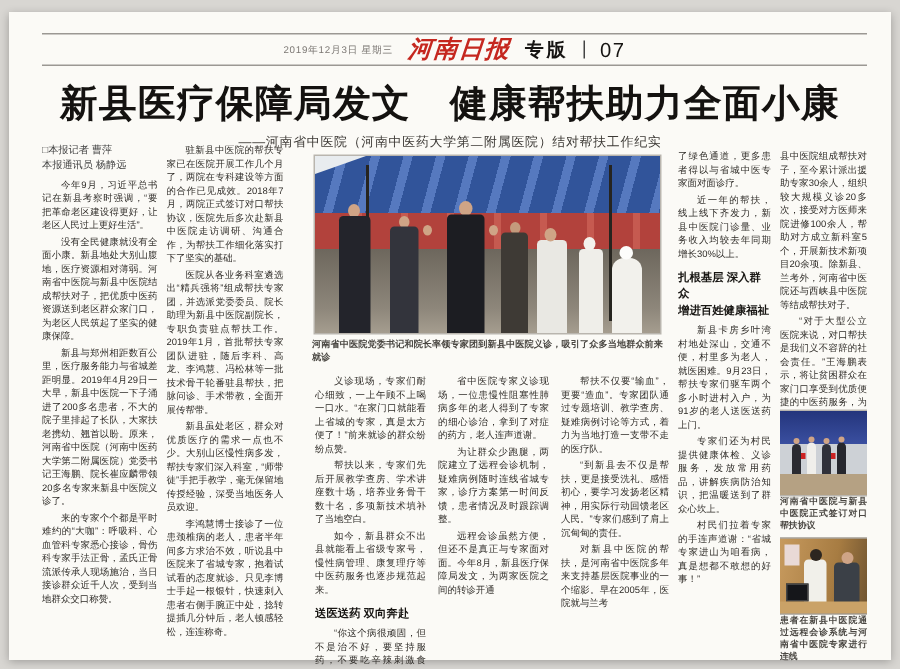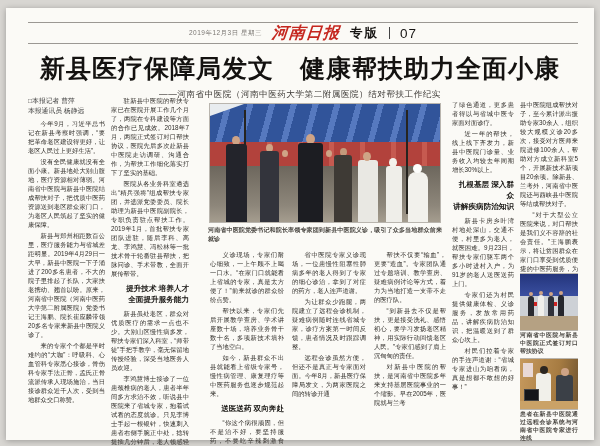--- a/index.html
+++ b/index.html
@@ -24,21 +24,21 @@
             font-size:25px;font-weight:bold;color:#141210;letter-spacing:1px;
             font-family:"Liberation Sans",sans-serif;white-space:nowrap;}
   #subheadline{position:absolute;left:40px;top:89px;width:520px;text-align:center;
             font-size:8.6px;color:#3c3935;letter-spacing:.5px;}
   
   .col{position:absolute;overflow:hidden;font-size:6.3px;line-height:1.43;
        color:#2f2c28;text-align:justify;}
   .col p{margin:0 0 2px 0;text-indent:2em;}
   .byline{font-size:6.8px;color:#444;text-indent:0 !important;margin-bottom:4px !important;}
   .byline b{display:block;font-weight:normal;}
-  .shead{font-size:7.6px;font-weight:bold;color:#171512;text-align:right;
+  .shead{font-size:7.6px;font-weight:bold;color:#171512;text-align:left;
          text-indent:0 !important;margin:5px 0 4px 0 !important;line-height:1.45;}
   .shead span{display:block;}
   
   .cap{position:absolute;font-size:6.1px;line-height:1.4;color:#4a4742;font-weight:bold;
        text-align:justify;}
   
   .photo{position:absolute;overflow:hidden;background:#9a948b;box-shadow:0 0 0 1px #b9b5ae;}
   .ph-canopy{position:absolute;left:0;top:0;width:100%;height:38px;
     background:repeating-linear-gradient(105deg,#31549a 0 15px,#5679bf 15px 21px);}
   .ph-sky{position:absolute;left:0;top:0;width:34px;height:12px;background:#e8ecef;
@@ -81,24 +81,20 @@
       </p>
       <p>今年9月，习近平总书记在新县考察时强调，“要把革命老区建设得更好，让老区人民过上更好生活”。</p>
       <p>没有全民健康就没有全面小康。新县地处大别山腹地，医疗资源相对薄弱。河南省中医院与新县中医院结成帮扶对子，把优质中医药资源送到老区群众家门口，为老区人民筑起了坚实的健康保障。</p>
       <p>新县与郑州相距数百公里，医疗服务能力与省城差距明显。2019年4月29日一大早，新县中医院一下子涌进了200多名患者，不大的院子里排起了长队，大家扶老携幼、翘首以盼。原来，河南省中医院（河南中医药大学第二附属医院）党委书记王海鹏、院长崔应麟带领20多名专家来新县中医院义诊了。</p>
       <p>来的专家个个都是平时难约的“大咖”：呼吸科、心血管科专家悉心接诊，骨伤科专家手法正骨，孟氏正骨流派传承人现场施治，当日接诊群众近千人次，受到当地群众交口称赞。</p>
     </div>
 
     <div class="col" style="left:111px;top:96px;width:78px;height:350px;">
       <p>驻新县中医院的帮扶专家已在医院开展工作几个月了，两院在专科建设等方面的合作已见成效。2018年7月，两院正式签订对口帮扶协议，医院先后多次赴新县中医院走访调研、沟通合作，为帮扶工作细化落实打下了坚实的基础。</p>
       <p>医院从各业务科室遴选出“精兵强将”组成帮扶专家团，并选派党委委员、院长助理为新县中医院副院长，专职负责驻点帮扶工作。2019年1月，首批帮扶专家团队进驻，随后李科、高龙、李鸿慧、冯松林等一批技术骨干轮番驻县帮扶，把脉问诊、手术带教，全面开展传帮带。</p>
-      <p class="shead">
-        <span>提升技术 培养人才</span>
-        <span>全面提升服务能力</span>
-      </p>
       <p>新县虽处老区，群众对优质医疗的需求一点也不少。大别山区慢性病多发，帮扶专家们深入科室，“师带徒”手把手教学，毫无保留地传授经验，深受当地医务人员欢迎。</p>
       <p>李鸿慧博士接诊了一位患颈椎病的老人，患者半年间多方求治不效，听说县中医院来了省城专家，抱着试试看的态度就诊。只见李博士手起一根银针，快速刺入患者右侧手腕正中处，捻转提插几分钟后，老人顿感轻松，连连称奇。</p>
     </div>
 
     <div class="photo" style="left:210px;top:104px;width:230px;height:118px;">
       <div class="ph-canopy"></div>
       <div class="ph-sky"></div>
       <div class="ph-banner"></div>
       <div class="ph-ground"></div>
       <div class="pole" style="left:34px;height:108px;"></div>
@@ -142,21 +138,21 @@
       <p>帮扶不仅要“输血”，更要“造血”。专家团队通过专题培训、教学查房、疑难病例讨论等方式，着力为当地打造一支带不走的医疗队。</p>
       <p>“到新县去不仅是帮扶，更是接受洗礼、感悟初心，要学习发扬老区精神，用实际行动回馈老区人民。”专家们感到了肩上沉甸甸的责任。</p>
       <p>对新县中医院的帮扶，是河南省中医院多年来支持基层医院事业的一个缩影。早在2005年，医院就与兰考</p>
     </div>
 
     <div class="col" style="left:452px;top:100px;width:62px;height:346px;">
       <p style="text-indent:0;">了绿色通道，更多患者得以与省城中医专家面对面诊疗。</p>
       <p>近一年的帮扶，线上线下齐发力，新县中医院门诊量、业务收入均较去年同期增长30%以上。</p>
       <p class="shead">
         <span>扎根基层 深入群众</span>
-        <span>讲解疾病防治知识</span>
+        <span>增进百姓健康福祉</span>
       </p>
       <p>新县卡房乡叶湾村地处深山，交通不便，村里多为老人，就医困难。9月23日，帮扶专家们驱车两个多小时进村入户，为91岁的老人送医送药上门。</p>
       <p>专家们还为村民提供健康体检、义诊服务，发放常用药品，讲解疾病防治知识，把温暖送到了群众心坎上。</p>
       <p>村民们拉着专家的手连声道谢：“省城专家进山为咱看病，真是想都不敢想的好事！”</p>
     </div>
 
     <div class="col rcol-flow" style="left:520px;top:100px;width:58px;height:346px;">
       <div style="height:182px;overflow:hidden;">
         <p style="text-indent:0;">县中医院组成帮扶对子，至今累计派出援助专家30余人，组织较大规模义诊20多次，接受对方医师来院进修100余人，帮助对方成立新科室5个，开展新技术新项目20余项。除新县、兰考外，河南省中医院还与西峡县中医院等结成帮扶对子。</p>
         <p>“对于大型公立医院来说，对口帮扶是我们义不容辞的社会责任。”王海鹏表示，将让贫困群众在家门口享受到优质便捷的中医药服务，为全省实现全面小康作出更大贡献。</p>

